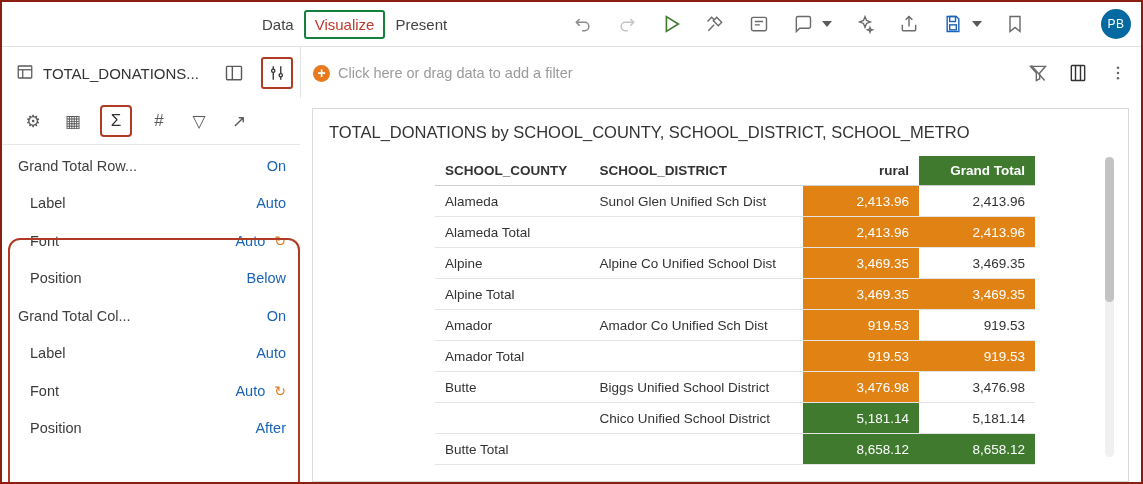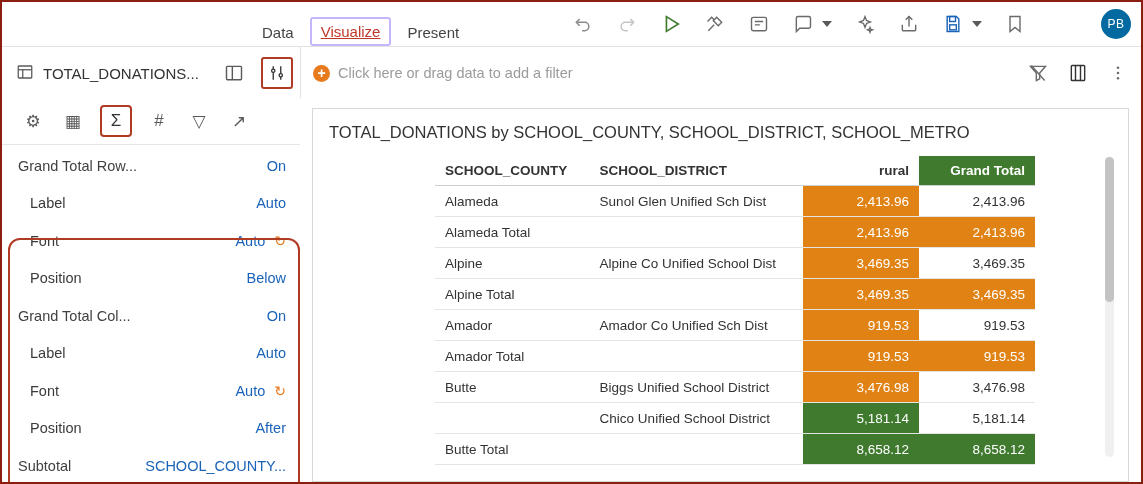--- a/index.html
+++ b/index.html
@@ -26,36 +26,34 @@
     border-bottom: 1px solid #e2e2e2;
     display: flex;
     align-items: center;
   }
   .topnav {
     position: absolute;
     left: 250px;
     top: 0;
     height: 44px;
     display: flex;
-    align-items: flex-end;
-    gap: 6px;
+    align-items: center;
   }
   .topnav-item {
     font-size: 15px;
     color: #444444;
     padding: 5px 10px;
     cursor: pointer;
     white-space: nowrap;
   }
   .topnav-item.active {
     color: #c0392b;
-    border: 2px solid #c4b5fd;
+    border: 2px solid #15803d;
     border-radius: 3px;
     padding: 4px 9px;
-    text-decoration: underline;
   }
   .topicons {
     position: absolute;
     left: 570px;
     top: 0;
     height: 44px;
     display: flex;
     align-items: center;
     gap: 22px;
   }
@@ -505,26 +503,20 @@
           <span>Auto</span>
           <span class="refresh-ic">↻</span>
         </span>
       </div>
       <div class="lp-row sub">
         <span class="lbl">Position</span>
         <span class="val">
             <span>After</span>
           </span>
       </div>
-      <div class="lp-row group">
-        <span class="lbl">Subtotal</span>
-        <span class="val">
-            <span>SCHOOL_COUNTY...</span>
-          </span>
-      </div>
     </div>
 
     <div class="highlight-box"></div>
   </div>
 
   <div class="main">
     <div class="viz-card">
       <div class="viz-title">TOTAL_DONATIONS by SCHOOL_COUNTY, SCHOOL_DISTRICT, SCHOOL_METRO</div>
 
       <table class="pivot">

